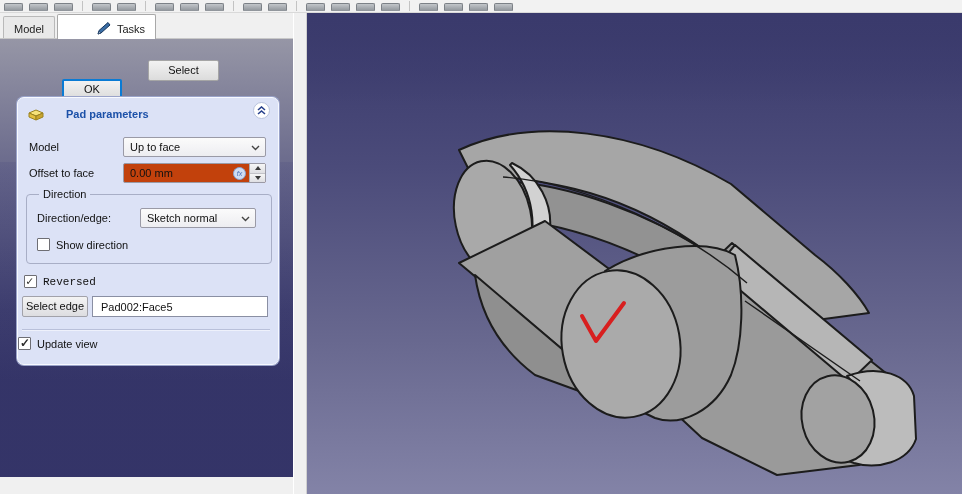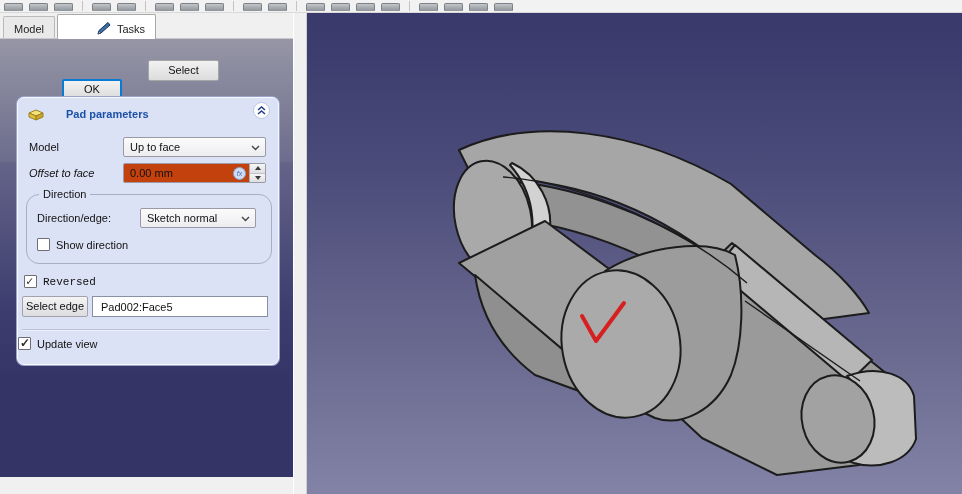--- a/index.html
+++ b/index.html
@@ -75,21 +75,21 @@
     border-left:1px solid #adadb5; display:flex; flex-direction:column; }
   .spin-btn { flex:1; background:linear-gradient(180deg,#f6f6f6,#dfdfe3);
     display:flex; align-items:center; justify-content:center; }
   .spin-btn.up { border-bottom:1px solid #c2c2c8; }
   .arrow-up { width:0; height:0; border-left:3px solid transparent;
     border-right:3px solid transparent; border-bottom:4px solid #3a3a3a; }
   .arrow-down { width:0; height:0; border-left:3px solid transparent;
     border-right:3px solid transparent; border-top:4px solid #3a3a3a; }
 
   .groupbox { position:absolute; left:8px; top:96px; width:246px; height:70px;
-    border:1px solid #a8aec6; border-radius:13px; }
+    border:1px solid #a8aec6; border-radius:4px; }
   .group-legend { position:absolute; left:12px; top:-7px; background:#dce2f6;
     padding:0 4px; color:#111; }
 
   .checkbox { width:13px; height:13px; background:#ffffff; border:1px solid #6e6e74;
     border-radius:1px; position:relative; flex:0 0 auto; }
   .checkbox.checked::after { content:"\2713"; position:absolute; left:1px; top:-2px;
     font-size:12px; font-weight:bold; color:#2d2d2d; }
   .check-row { position:absolute; display:flex; align-items:center; gap:6px; color:#111; }
 
   .select-face-btn { position:absolute; left:4px; top:198px; width:66px; height:21px;
@@ -177,21 +177,21 @@
       </div>
 
       <span class="row-label" style="top:43px;">Model</span>
       <div class="combo" style="left:105px; top:39px; width:143px;">
         <span>Up to face</span>
         <svg class="chev" width="9" height="6">
           <polyline points="1,1 4.5,4.5 8,1" fill="none" stroke="#444" stroke-width="1.4"></polyline>
         </svg>
       </div>
 
-      <span class="row-label" style="top:69px;font-style:italic;">Offset to face</span>
+      <span class="row-label" style="top:69px;">Offset to face</span>
       <div class="spinbox" style="left:105px; top:65px; width:143px;">
         <span class="spin-text">0.00 mm</span>
         <span class="fx-icon">fx</span>
         <div class="spinner">
           <div class="spin-btn up">
               <div class="arrow-up"></div>
             </div>
           <div class="spin-btn">
               <div class="arrow-down"></div>
             </div>

